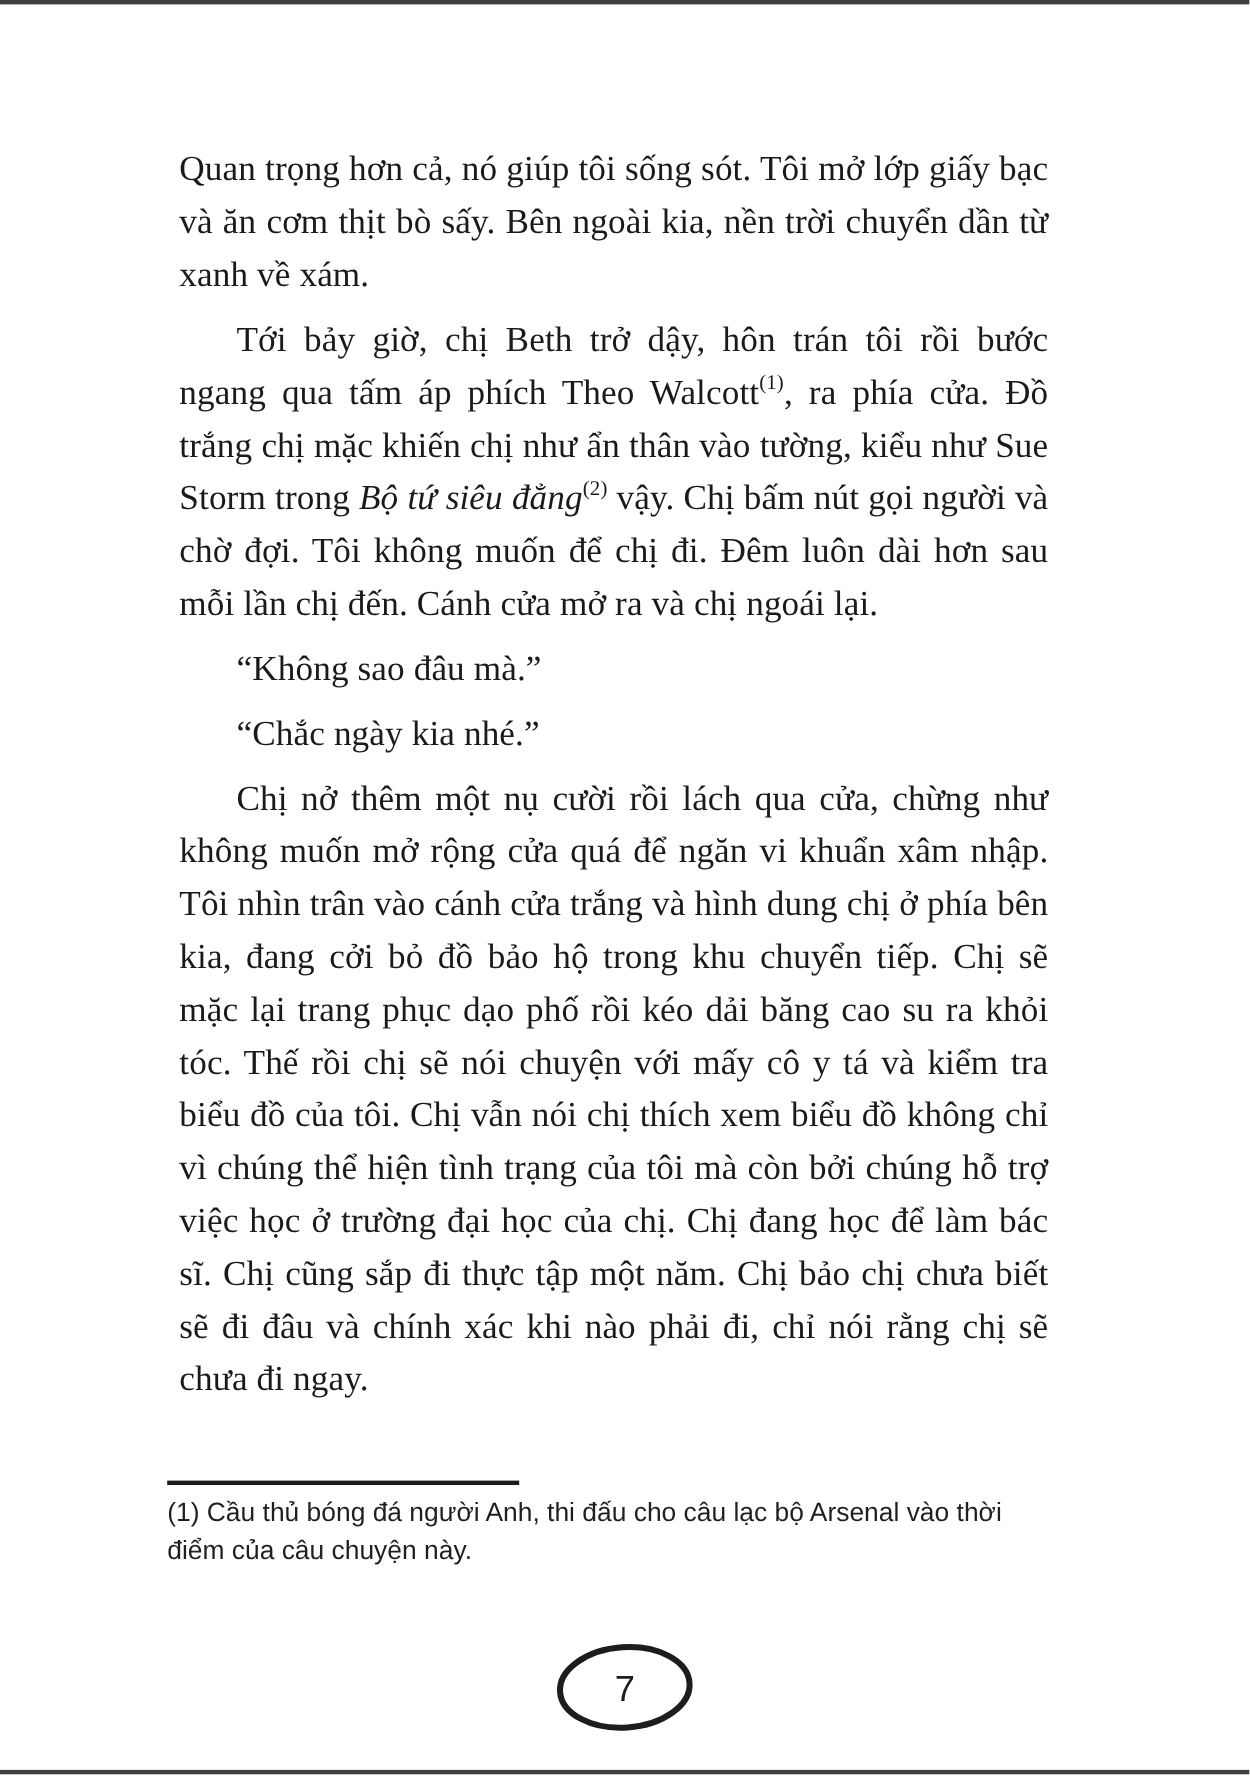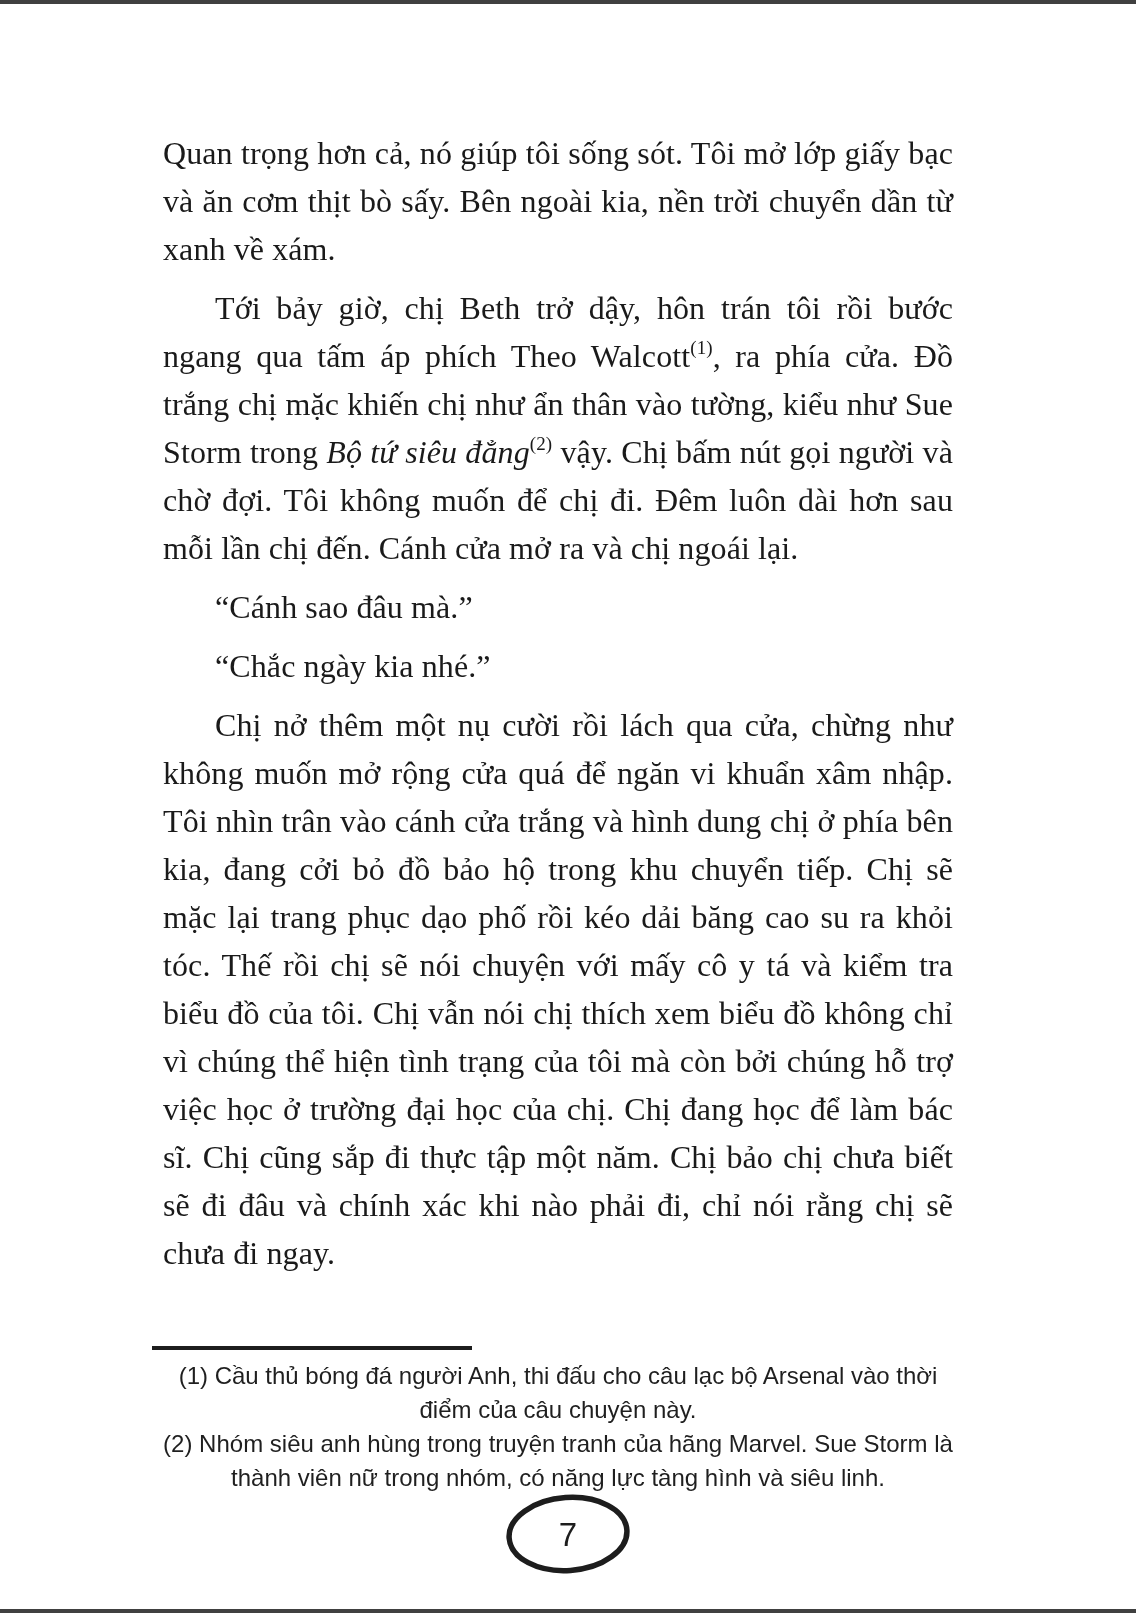--- a/index.html
+++ b/index.html
@@ -55,21 +55,21 @@
     height: 4px;
     background: #1d1d1d;
     margin-bottom: 9px;
   }
   .footnote-area p {
     margin: 0;
     font-family: "Liberation Sans", "DejaVu Sans", sans-serif;
     font-size: 24px;
     line-height: 34px;
     color: #1f1f1f;
-    text-align: center;
+    text-align: left;
   }
 
   .page-number-wrap {
     position: absolute;
     top: 1492px;
     left: 0;
     width: 100%;
     display: flex;
     justify-content: center;
   }
@@ -96,30 +96,29 @@
   }
 </style>
 </head>
 <body>
 
 <div class="edge-bar top"></div>
 
 <div class="body-text" id="body-text">
     <p><span>Quan trọng hơn cả, nó giúp tôi sống sót. Tôi mở lớp giấy bạc và ăn cơm thịt bò sấy. Bên ngoài kia, nền trời chuyển dần từ xanh về xám.</span></p>
     <p class="indent"><span>Tới bảy giờ, chị Beth trở dậy, hôn trán tôi rồi bước ngang qua tấm áp phích Theo Walcott</span><sup>(1)</sup><span>, ra phía cửa. Đồ trắng chị mặc khiến chị như ẩn thân vào tường, kiểu như Sue Storm trong </span><em>Bộ tứ siêu đẳng</em><sup>(2)</sup><span> vậy. Chị bấm nút gọi người và chờ đợi. Tôi không muốn để chị đi. Đêm luôn dài hơn sau mỗi lần chị đến. Cánh cửa mở ra và chị ngoái lại.</span></p>
-    <p class="indent"><span>“Cánh sao đâu mà.”</span></p>
+    <p class="indent"><span>“Không sao đâu mà.”</span></p>
     <p class="indent"><span>“Chắc ngày kia nhé.”</span></p>
     <p class="indent"><span>Chị nở thêm một nụ cười rồi lách qua cửa, chừng như không muốn mở rộng cửa quá để ngăn vi khuẩn xâm nhập. Tôi nhìn trân vào cánh cửa trắng và hình dung chị ở phía bên kia, đang cởi bỏ đồ bảo hộ trong khu chuyển tiếp. Chị sẽ mặc lại trang phục dạo phố rồi kéo dải băng cao su ra khỏi tóc. Thế rồi chị sẽ nói chuyện với mấy cô y tá và kiểm tra biểu đồ của tôi. Chị vẫn nói chị thích xem biểu đồ không chỉ vì chúng thể hiện tình trạng của tôi mà còn bởi chúng hỗ trợ việc học ở trường đại học của chị. Chị đang học để làm bác sĩ. Chị cũng sắp đi thực tập một năm. Chị bảo chị chưa biết sẽ đi đâu và chính xác khi nào phải đi, chỉ nói rằng chị sẽ chưa đi ngay.</span></p>
   </div>
 
 <div class="footnote-area">
   <div class="footnote-rule"></div>
   <div id="footnotes">
       <p>(1) Cầu thủ bóng đá người Anh, thi đấu cho câu lạc bộ Arsenal vào thời điểm của câu chuyện này.</p>
-      <p>(2) Nhóm siêu anh hùng trong truyện tranh của hãng Marvel. Sue Storm là thành viên nữ trong nhóm, có năng lực tàng hình và siêu linh.</p>
     </div>
 </div>
 
 <div class="page-number-wrap">
   <div class="page-number-oval">
     <svg width="128" height="84" viewBox="0 0 128 84">
       <ellipse cx="64" cy="42" rx="59" ry="36.5" fill="none" stroke="#1d1d1d" stroke-width="5.5"></ellipse>
     </svg>
     <span class="num">7</span>
   </div>

